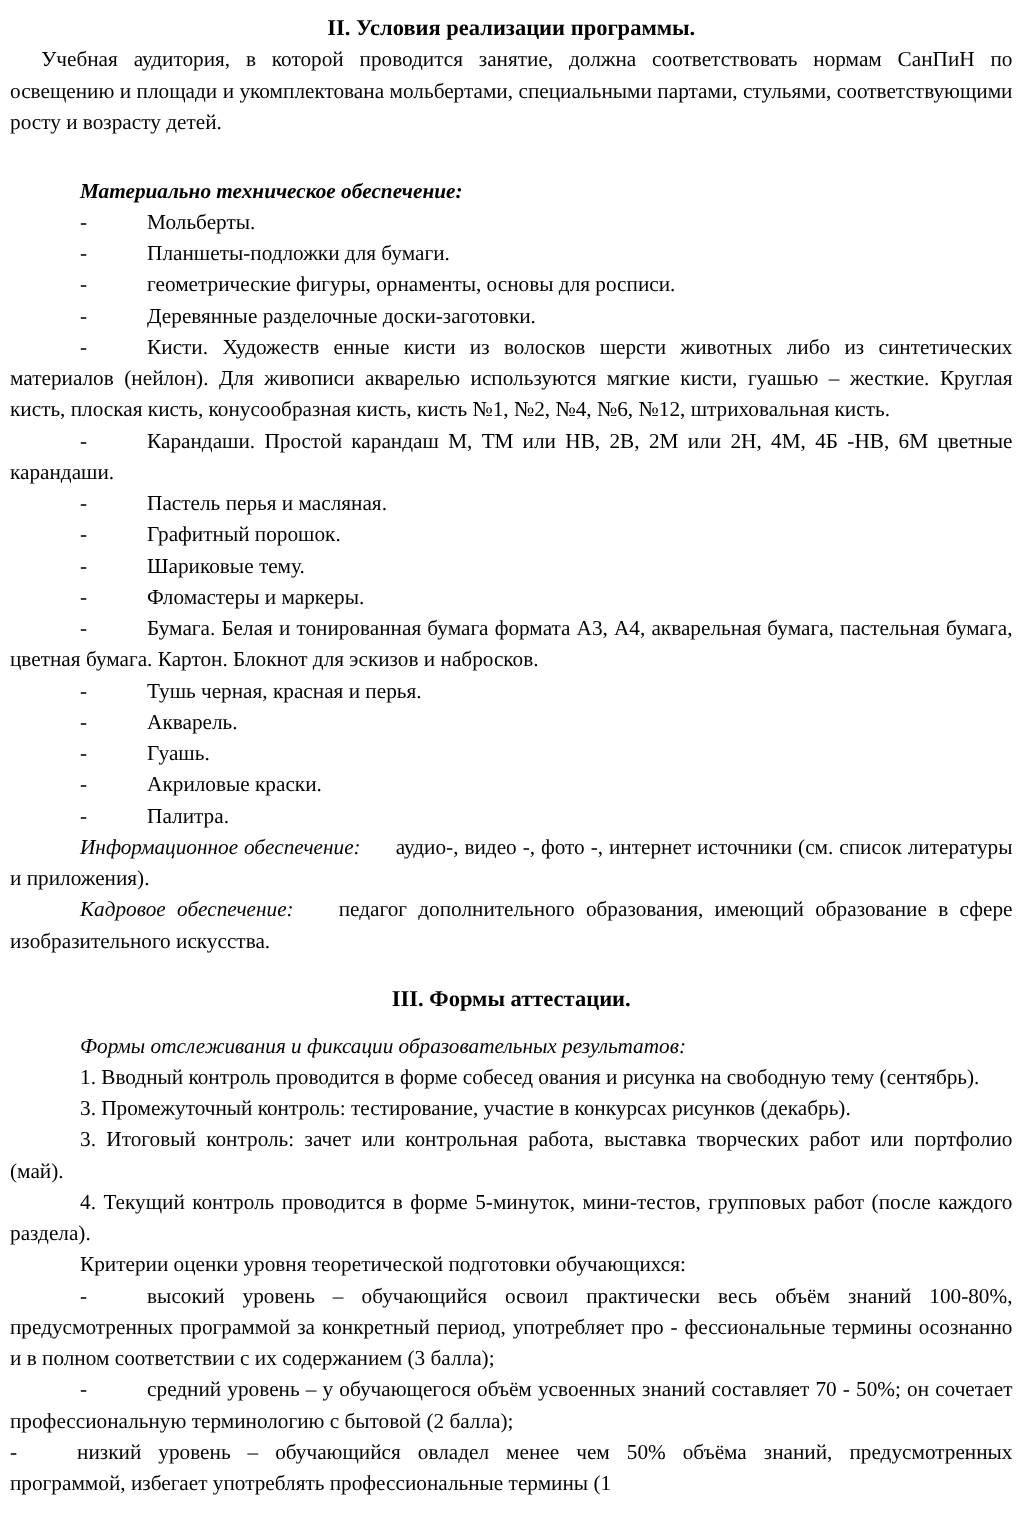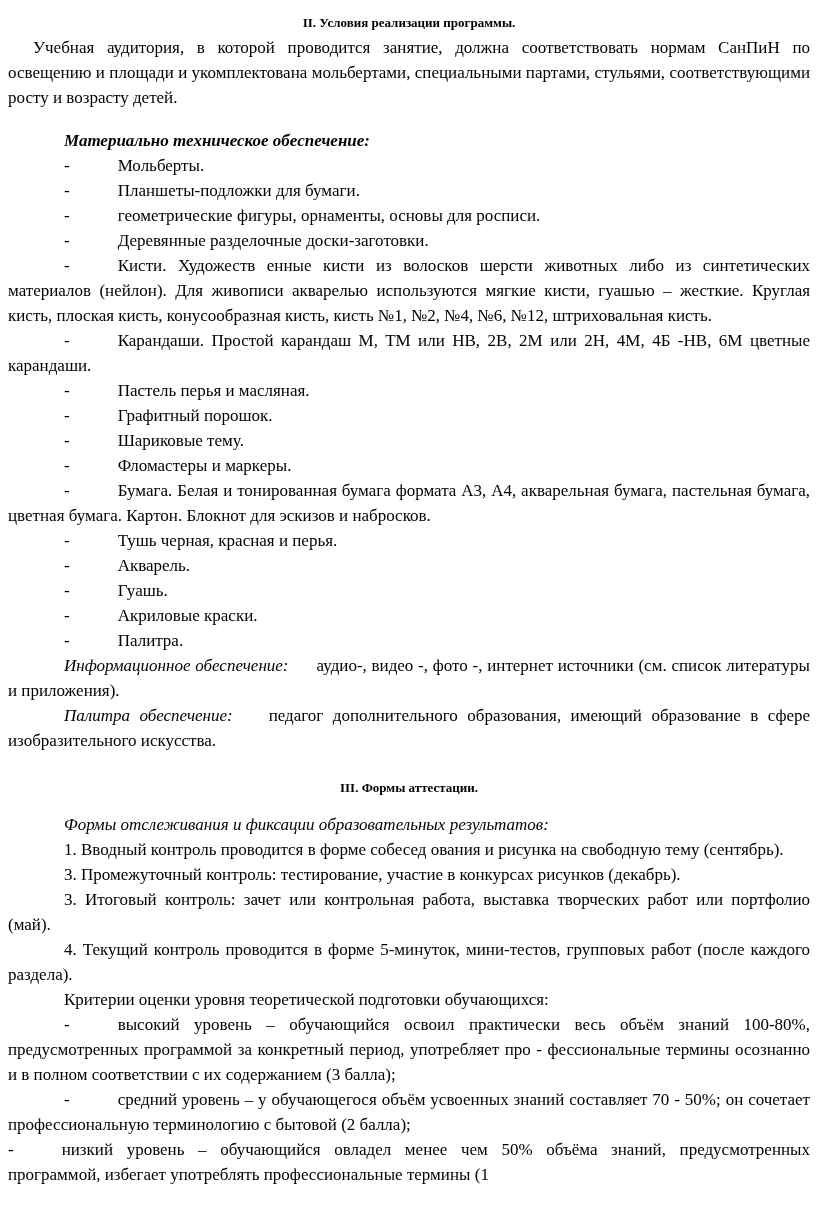--- a/index.html
+++ b/index.html
@@ -11,27 +11,27 @@
     font-family: "Liberation Serif", serif;
     font-size: 17px;
     line-height: 25px;
     color: #000000;
     background: #ffffff;
     overflow: hidden;
   }
   p { margin: 0; text-align: justify; }
   .ital { font-style: italic; }
   .boldital { font-weight: bold; font-style: italic; }
-  .heading { font-size: 13px; font-weight: bold; text-align: center; }
+  .heading { font-size: 18px; font-weight: bold; text-align: center; }
   .indent-first { text-indent: 25px; }
   .indent-tab { text-indent: 56px; }
   .tab { display: inline-block; width: 48px; }
   .tab-sm { display: inline-block; width: 28px; }
   .tab-md { display: inline-block; width: 36px; }
-  .gap-before { margin-top: 18px; }
+  .gap-before { margin-top: 30px; }
   .gap-before-lg { margin-top: 22px; }
   .gap-after-lg { margin-bottom: 12px; }
 </style>
 </head>
 <body>
 
 <div class="page">
 
   <p class="heading">II. Условия реализации программы.</p>
 
@@ -51,21 +51,21 @@
   <p class="indent-tab"><span>-</span><span class="tab"></span><span>Фломастеры и маркеры.</span></p>
   <p class="indent-tab"><span>-</span><span class="tab"></span><span>Бумага. Белая и тонированная бумага формата А3, А4, акварельная бумага, пастельная бумага, цветная бумага. Картон. Блокнот для эскизов и набросков.</span></p>
   <p class="indent-tab"><span>-</span><span class="tab"></span><span>Тушь черная, красная и перья.</span></p>
   <p class="indent-tab"><span>-</span><span class="tab"></span><span>Акварель.</span></p>
   <p class="indent-tab"><span>-</span><span class="tab"></span><span>Гуашь.</span></p>
   <p class="indent-tab"><span>-</span><span class="tab"></span><span>Акриловые краски.</span></p>
   <p class="indent-tab"><span>-</span><span class="tab"></span><span>Палитра.</span></p>
 
   <p class="indent-tab"><span class="ital">Информационное обеспечение:</span><span class="tab-sm"></span><span>аудио-, видео -, фото -, интернет источники (см. список литературы и приложения).</span></p>
 
-  <p class="indent-tab"><span class="ital">Палитра обеспечение:</span><span class="tab-md"></span><span>педагог дополнительного образования, имеющий образование в сфере изобразительного искусства.</span></p>
+  <p class="indent-tab"><span class="ital">Кадровое обеспечение:</span><span class="tab-md"></span><span>педагог дополнительного образования, имеющий образование в сфере изобразительного искусства.</span></p>
 
   <p class="heading gap-before-lg gap-after-lg">III. Формы аттестации.</p>
 
   <p class="indent-tab ital">Формы отслеживания и фиксации образовательных результатов:</p>
 
   <p class="indent-tab">1. Вводный контроль проводится в форме собесед ования и рисунка на свободную тему (сентябрь).</p>
   <p class="indent-tab">3. Промежуточный контроль: тестирование, участие в конкурсах рисунков (декабрь).</p>
   <p class="indent-tab">3. Итоговый контроль: зачет или контрольная работа, выставка творческих работ или портфолио (май).</p>
   <p class="indent-tab">4. Текущий контроль проводится в форме 5-минуток, мини-тестов, групповых работ (после каждого раздела).</p>
 

